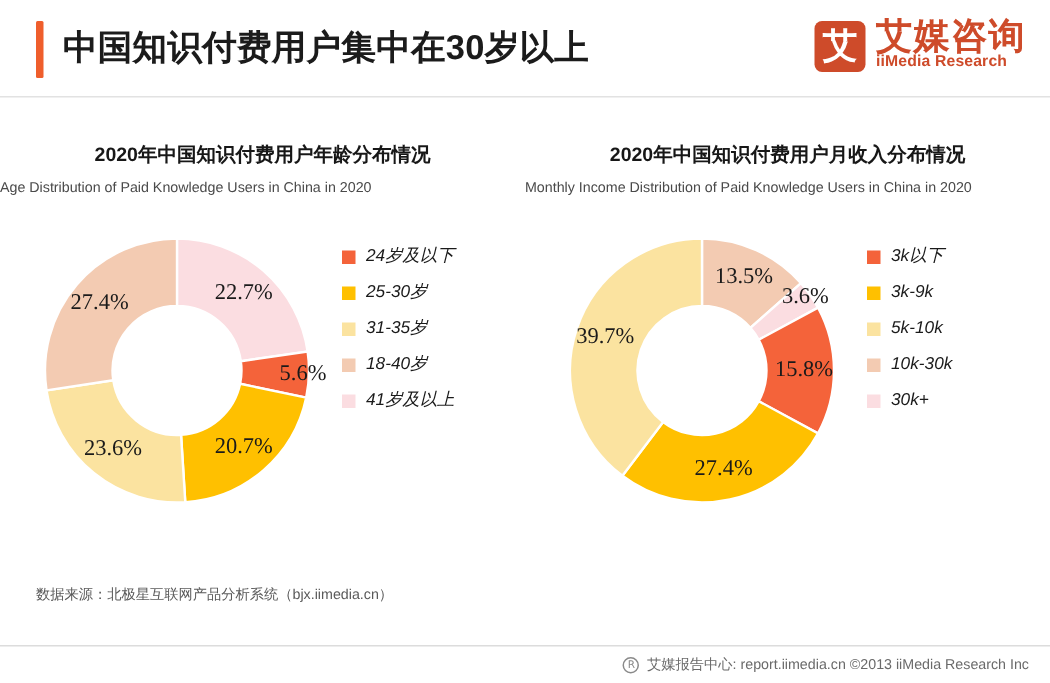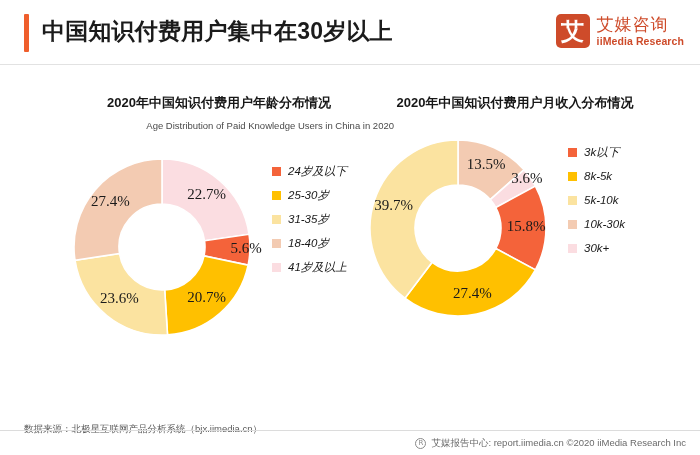--- a/index.html
+++ b/index.html
@@ -27,37 +27,37 @@
   .brand {
     position:absolute; right:16px; top:14px;
     display:flex; align-items:center; gap:7px;
   }
   .brand-mark {
     width:34px; height:34px; border-radius:5px; background:#CE4B2A;
     color:#fff; font-size:23px; font-weight:bold; line-height:34px;
     text-align:center; font-family:"DejaVu Sans", sans-serif;
   }
   .brand-txt { display:flex; flex-direction:column; justify-content:center; }
-  .brand-cn { font-size:17px; font-weight:normal; color:#CE4B2A; line-height:20px; letter-spacing:1px; }
+  .brand-cn { font-size:24px; font-weight:bold; color:#CE4B2A; line-height:20px; letter-spacing:1px; }
   .brand-en { font-size:10.5px; font-weight:bold; color:#CE4B2A; line-height:12px; letter-spacing:0.1px; }
   .header-rule {
     position:absolute; left:0; top:64px; width:700px; height:1px; background:#e2e2e2;
   }
 
   
   .panel { position:absolute; top:80px; width:350px; height:300px; }
-  .panel-left  { left:0px;margin-left:44px; }
-  .panel-right { left:340px; }
+  .panel-left  { left:0px; }
+  .panel-right { left:350px; }
 
   .chart-title {
     text-align:center; font-size:13px; font-weight:bold; color:#171717;
     margin-top:14px; white-space:nowrap;
   }
   .chart-subtitle {
-    text-align:right; font-size:9.5px; color:#4a4a4a;
+    text-align:left; font-size:9.5px; color:#4a4a4a;
     margin-top:8px; white-space:nowrap;
   }
 
   
   .chart-body {
     position:relative; width:350px; height:210px; margin-top:14px;
   }
   .donut-wrap {
     position:absolute; left:18px; top:2px; width:200px; height:200px;
   }
@@ -73,21 +73,21 @@
     display:flex; flex-direction:column; gap:12px;font-style:italic;
   }
   .legend-item { display:flex; align-items:center; gap:7px; }
   .legend-swatch { width:9px; height:9px; flex:0 0 9px; }
   .legend-label {
     font-size:11.5px; color:#1a1a1a; white-space:nowrap; line-height:12px;
   }
 
   
   .source-note {
-    position:absolute; left:24px; top:423px;
+    position:absolute; left:24px; top:390px;
     font-size:9.5px; color:#5a5a5a; white-space:nowrap;
   }
   .footer-rule {
     position:absolute; left:0; top:430px; width:700px; height:1px; background:#dcdcdc;
   }
   .footer-bar {
     position:absolute; left:0; top:431px; width:700px; height:24px;
     display:flex; align-items:center; justify-content:flex-end;
     padding-right:14px; gap:5px;
   }
@@ -160,20 +160,21 @@
           <div class="legend-item">
             <span class="legend-swatch" style="background: rgb(251, 221, 225);"></span>
             <span class="legend-label">41岁及以上</span>
           </div>
         </div>
     </div>
   </div>
 
   <div class="panel panel-right">
     <div class="chart-title">2020年中国知识付费用户月收入分布情况</div>
+    <div class="chart-subtitle">Monthly Income Distribution of Paid Knowledge Users  in China in 2020</div>
 
     <div class="chart-body">
       <div class="donut-wrap">
         <svg class="donut-svg" viewBox="0 0 200 200">
           <g id="slices-1">
               <path d="M 100 12 A 88 88 0 0 1 166.00977412748045 41.80455585151864 L 132.25477599410976 71.56358979108298 A 43 43 0 0 0 100 57 Z" fill="#F3CBB2" stroke="#ffffff" stroke-width="1.6"></path>
               <path d="M 166.00977412748045 41.80455585151864 A 88 88 0 0 1 177.37983529676893 58.09103807722136 L 137.81060133819392 79.52175724227862 A 43 43 0 0 0 132.25477599410976 71.56358979108298 Z" fill="#FBDDE1" stroke="#ffffff" stroke-width="1.6"></path>
               <path d="M 177.37983529676893 58.09103807722136 A 88 88 0 0 1 177.37983529676893 141.90896192277864 L 137.81060133819392 120.47824275772138 A 43 43 0 0 0 137.81060133819392 79.52175724227862 Z" fill="#F4633A" stroke="#ffffff" stroke-width="1.6"></path>
               <path d="M 177.37983529676893 141.90896192277864 A 88 88 0 0 1 46.94220033136585 170.20591067939426 L 74.07402970737195 134.30516090015857 A 43 43 0 0 0 137.81060133819392 120.47824275772138 Z" fill="#FFC000" stroke="#ffffff" stroke-width="1.6"></path>
               <path d="M 46.94220033136585 170.20591067939426 A 88 88 0 0 1 99.99999999999999 12 L 99.99999999999999 57 A 43 43 0 0 0 74.07402970737195 134.30516090015857 Z" fill="#FBE3A0" stroke="#ffffff" stroke-width="1.6"></path>
@@ -187,21 +188,21 @@
             </g>
         </svg>
       </div>
       <div class="legend" id="legend-1">
           <div class="legend-item">
             <span class="legend-swatch" style="background: rgb(244, 99, 58);"></span>
             <span class="legend-label">3k以下</span>
           </div>
           <div class="legend-item">
             <span class="legend-swatch" style="background: rgb(255, 192, 0);"></span>
-            <span class="legend-label">8k-5k</span>
+            <span class="legend-label">3k-9k</span>
           </div>
           <div class="legend-item">
             <span class="legend-swatch" style="background: rgb(251, 227, 160);"></span>
             <span class="legend-label">5k-10k</span>
           </div>
           <div class="legend-item">
             <span class="legend-swatch" style="background: rgb(243, 203, 178);"></span>
             <span class="legend-label">10k-30k</span>
           </div>
           <div class="legend-item">
@@ -209,16 +210,16 @@
             <span class="legend-label">30k+</span>
           </div>
         </div>
     </div>
   </div>
 
   <div class="source-note">数据来源：北极星互联网产品分析系统（bjx.iimedia.cn）</div>
   <div class="footer-rule"></div>
   <div class="footer-bar">
     <div class="footer-icon">R</div>
-    <div class="footer-text">艾媒报告中心: report.iimedia.cn ©2020  iiMedia Research  Inc</div>
+    <div class="footer-text">艾媒报告中心: report.iimedia.cn ©2013  iiMedia Research  Inc</div>
   </div>
 
 </div>
 
 </body></html>

